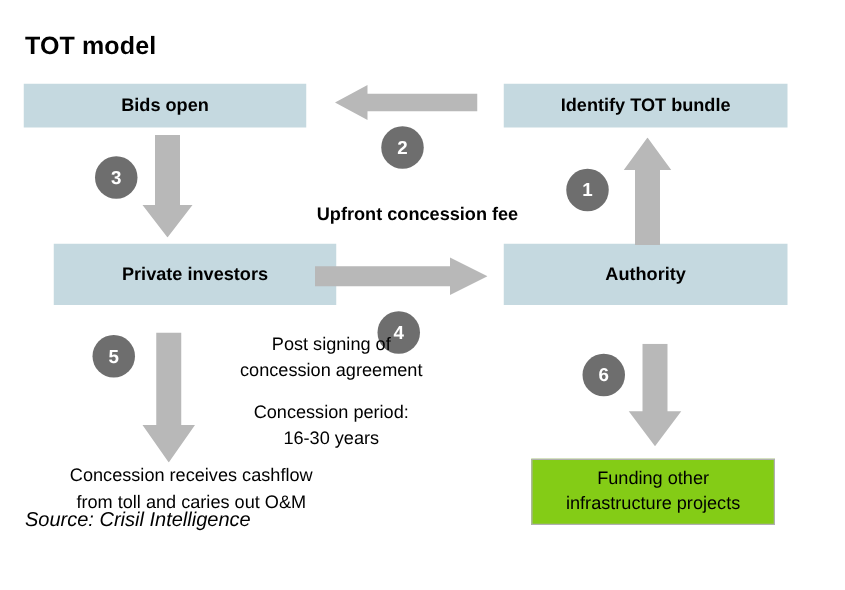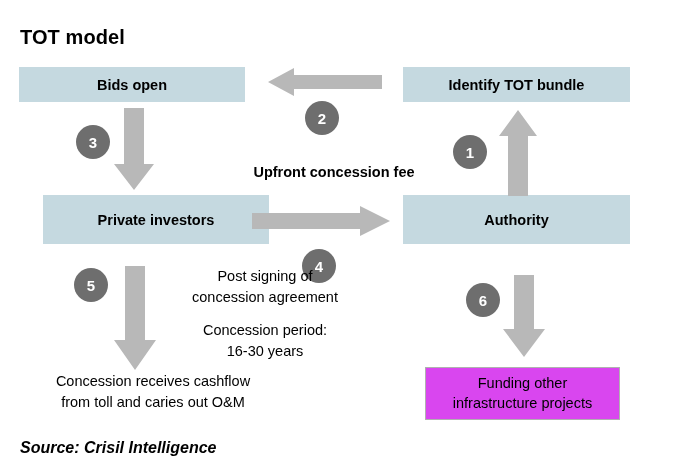--- a/index.html
+++ b/index.html
@@ -26,45 +26,45 @@
     font-weight: bold;
     letter-spacing: 0.1px;
     color: #000;
     white-space: nowrap;
   }
 
   
   .source {
     position: absolute;
     left: 20px;
-    top: 439px;
+    top: 408px;
     font-size: 16px;
     font-style: italic;
-    font-weight: bold;
+    font-weight: normal;
     color: #000;
     white-space: nowrap;
   }
 
   
   .box {
     position: absolute;
     display: flex;
     align-items: center;
     justify-content: center;
     text-align: center;
     box-sizing: border-box;
   }
   .box-blue {
     background: #c5d9e0;
     font-size: 14.5px;
     font-weight: bold;
     color: #000;
   }
   .box-white {
-    background: #d946ef;
+    background: #84cc16;
     border: 1px solid #b0b0b0;
     font-size: 14.5px;
     font-weight: normal;
     color: #000;
     line-height: 1.35;
   }
 
   #box-bids-open          { left: 19px;  top: 67px;  width: 226px; height: 35px; }
   #box-identify-bundle    { left: 403px; top: 67px;  width: 227px; height: 35px; }
   #box-private-investors  { left: 19px;  top: 195px; width: 226px; height: 49px; margin-left: 24px; }

